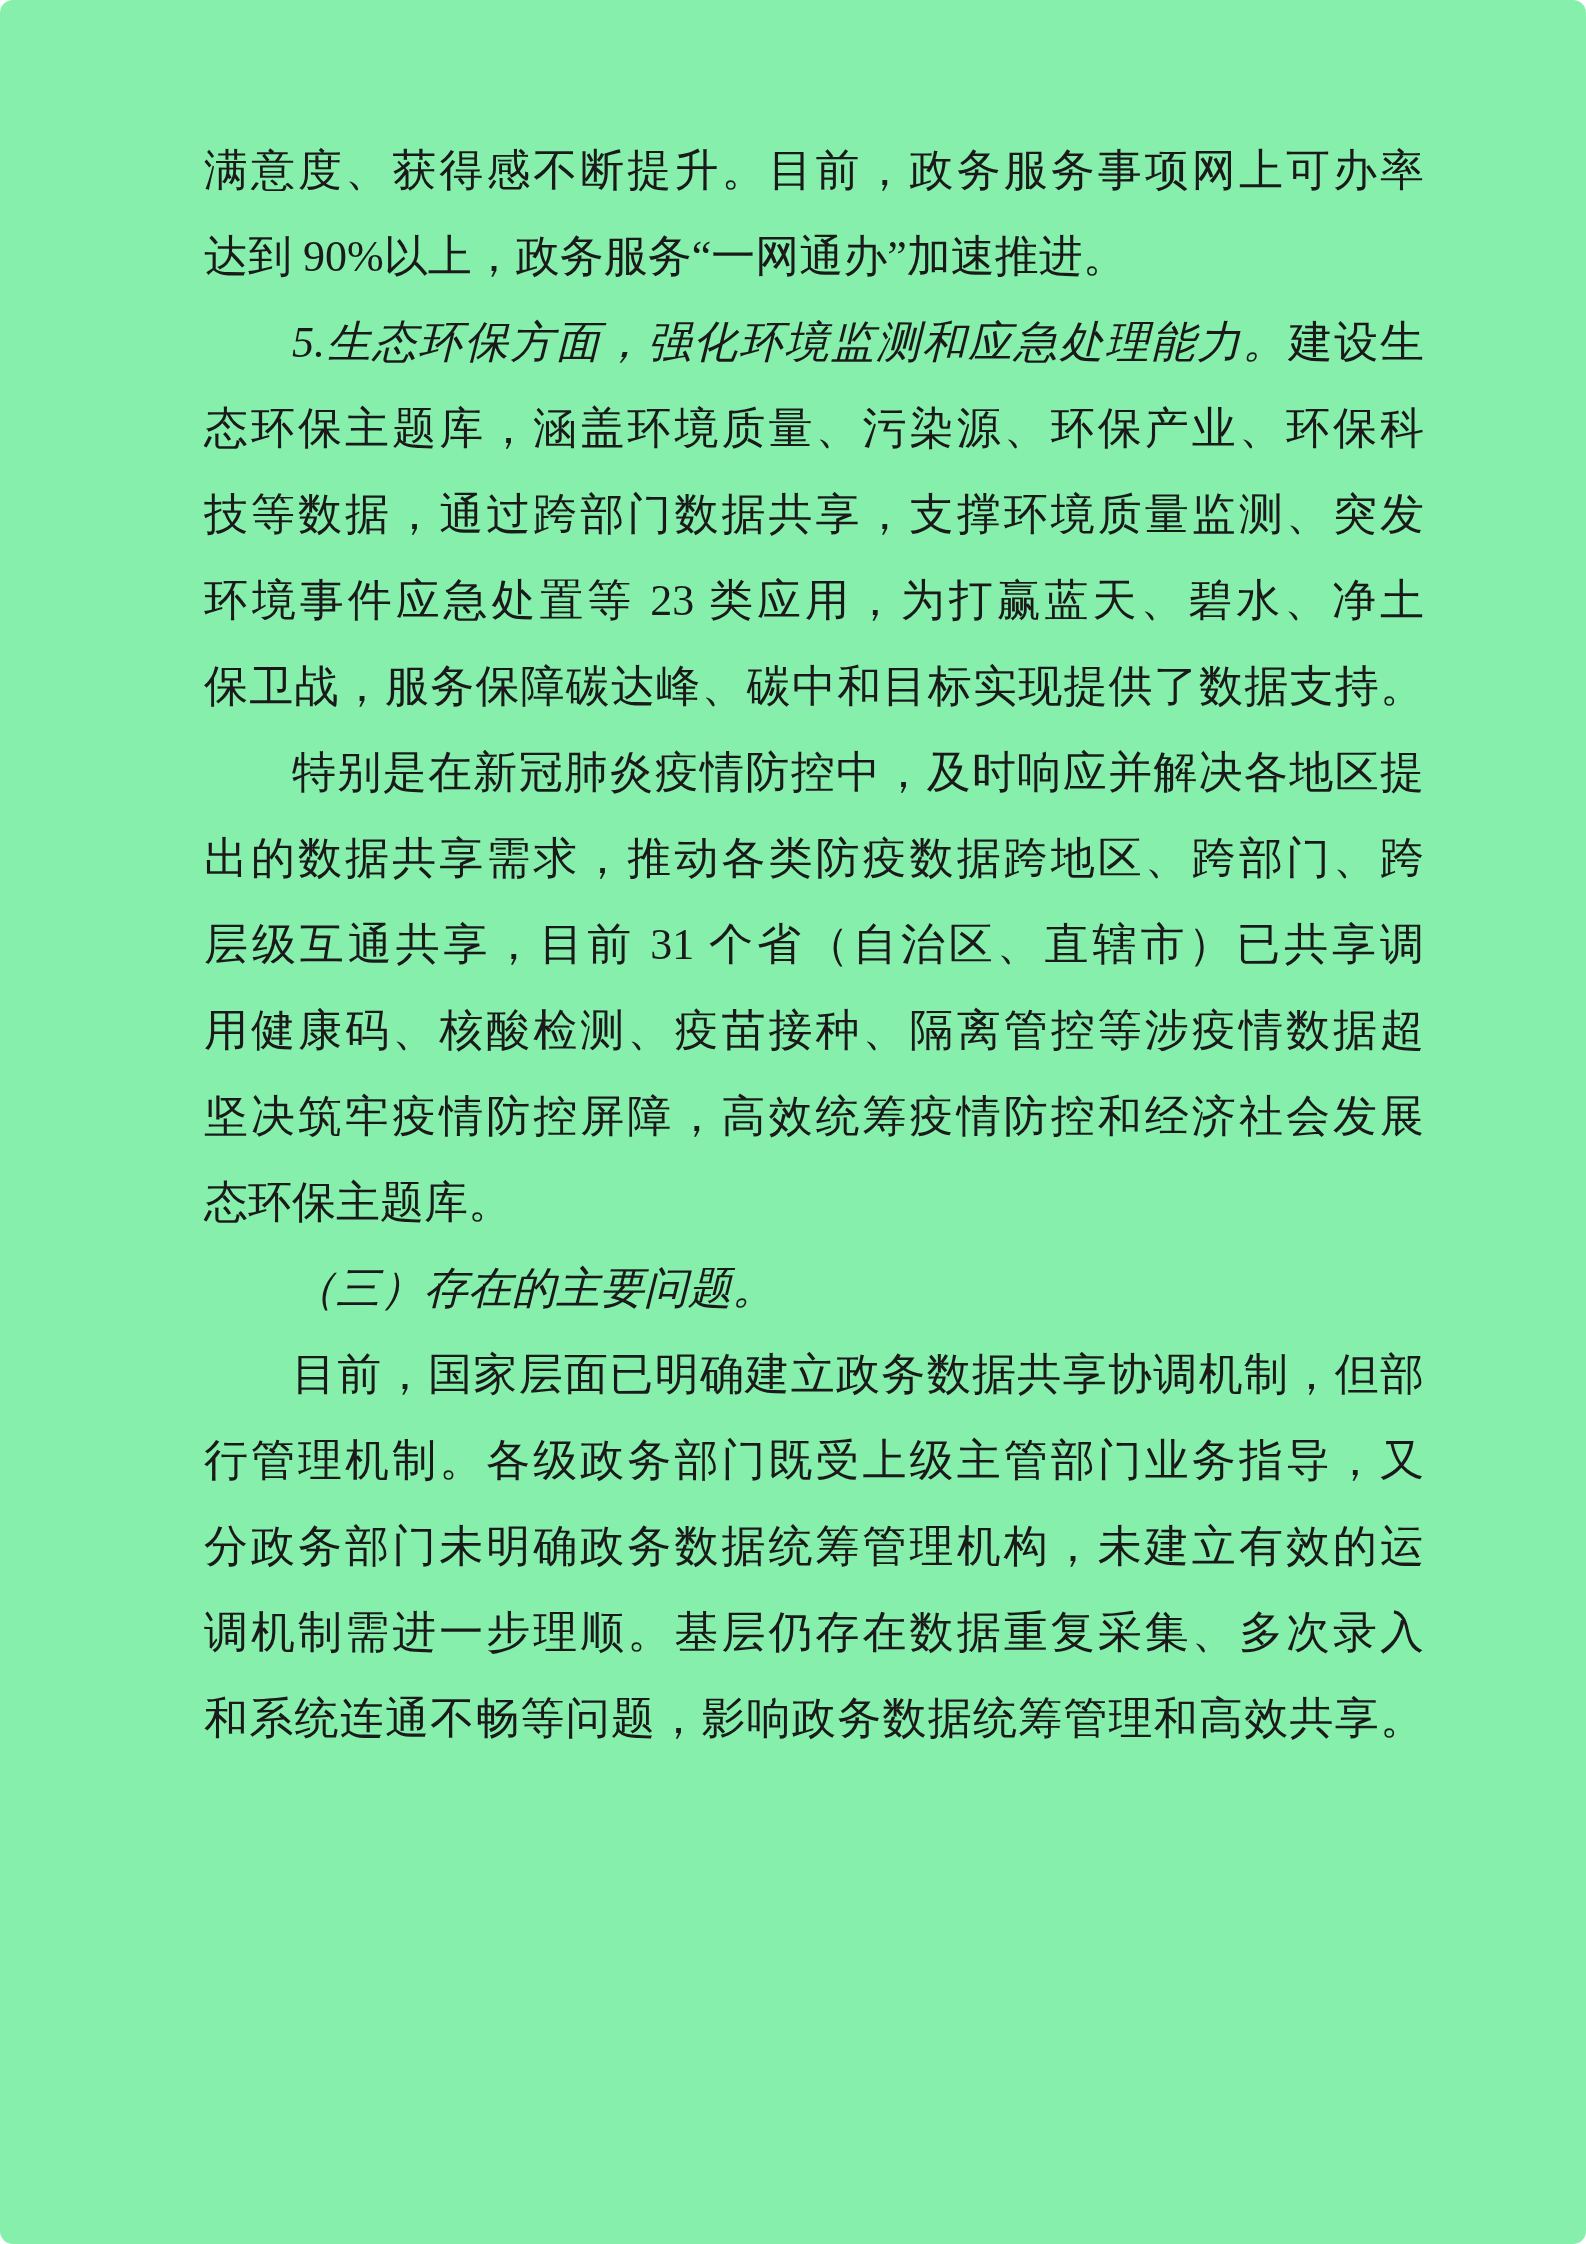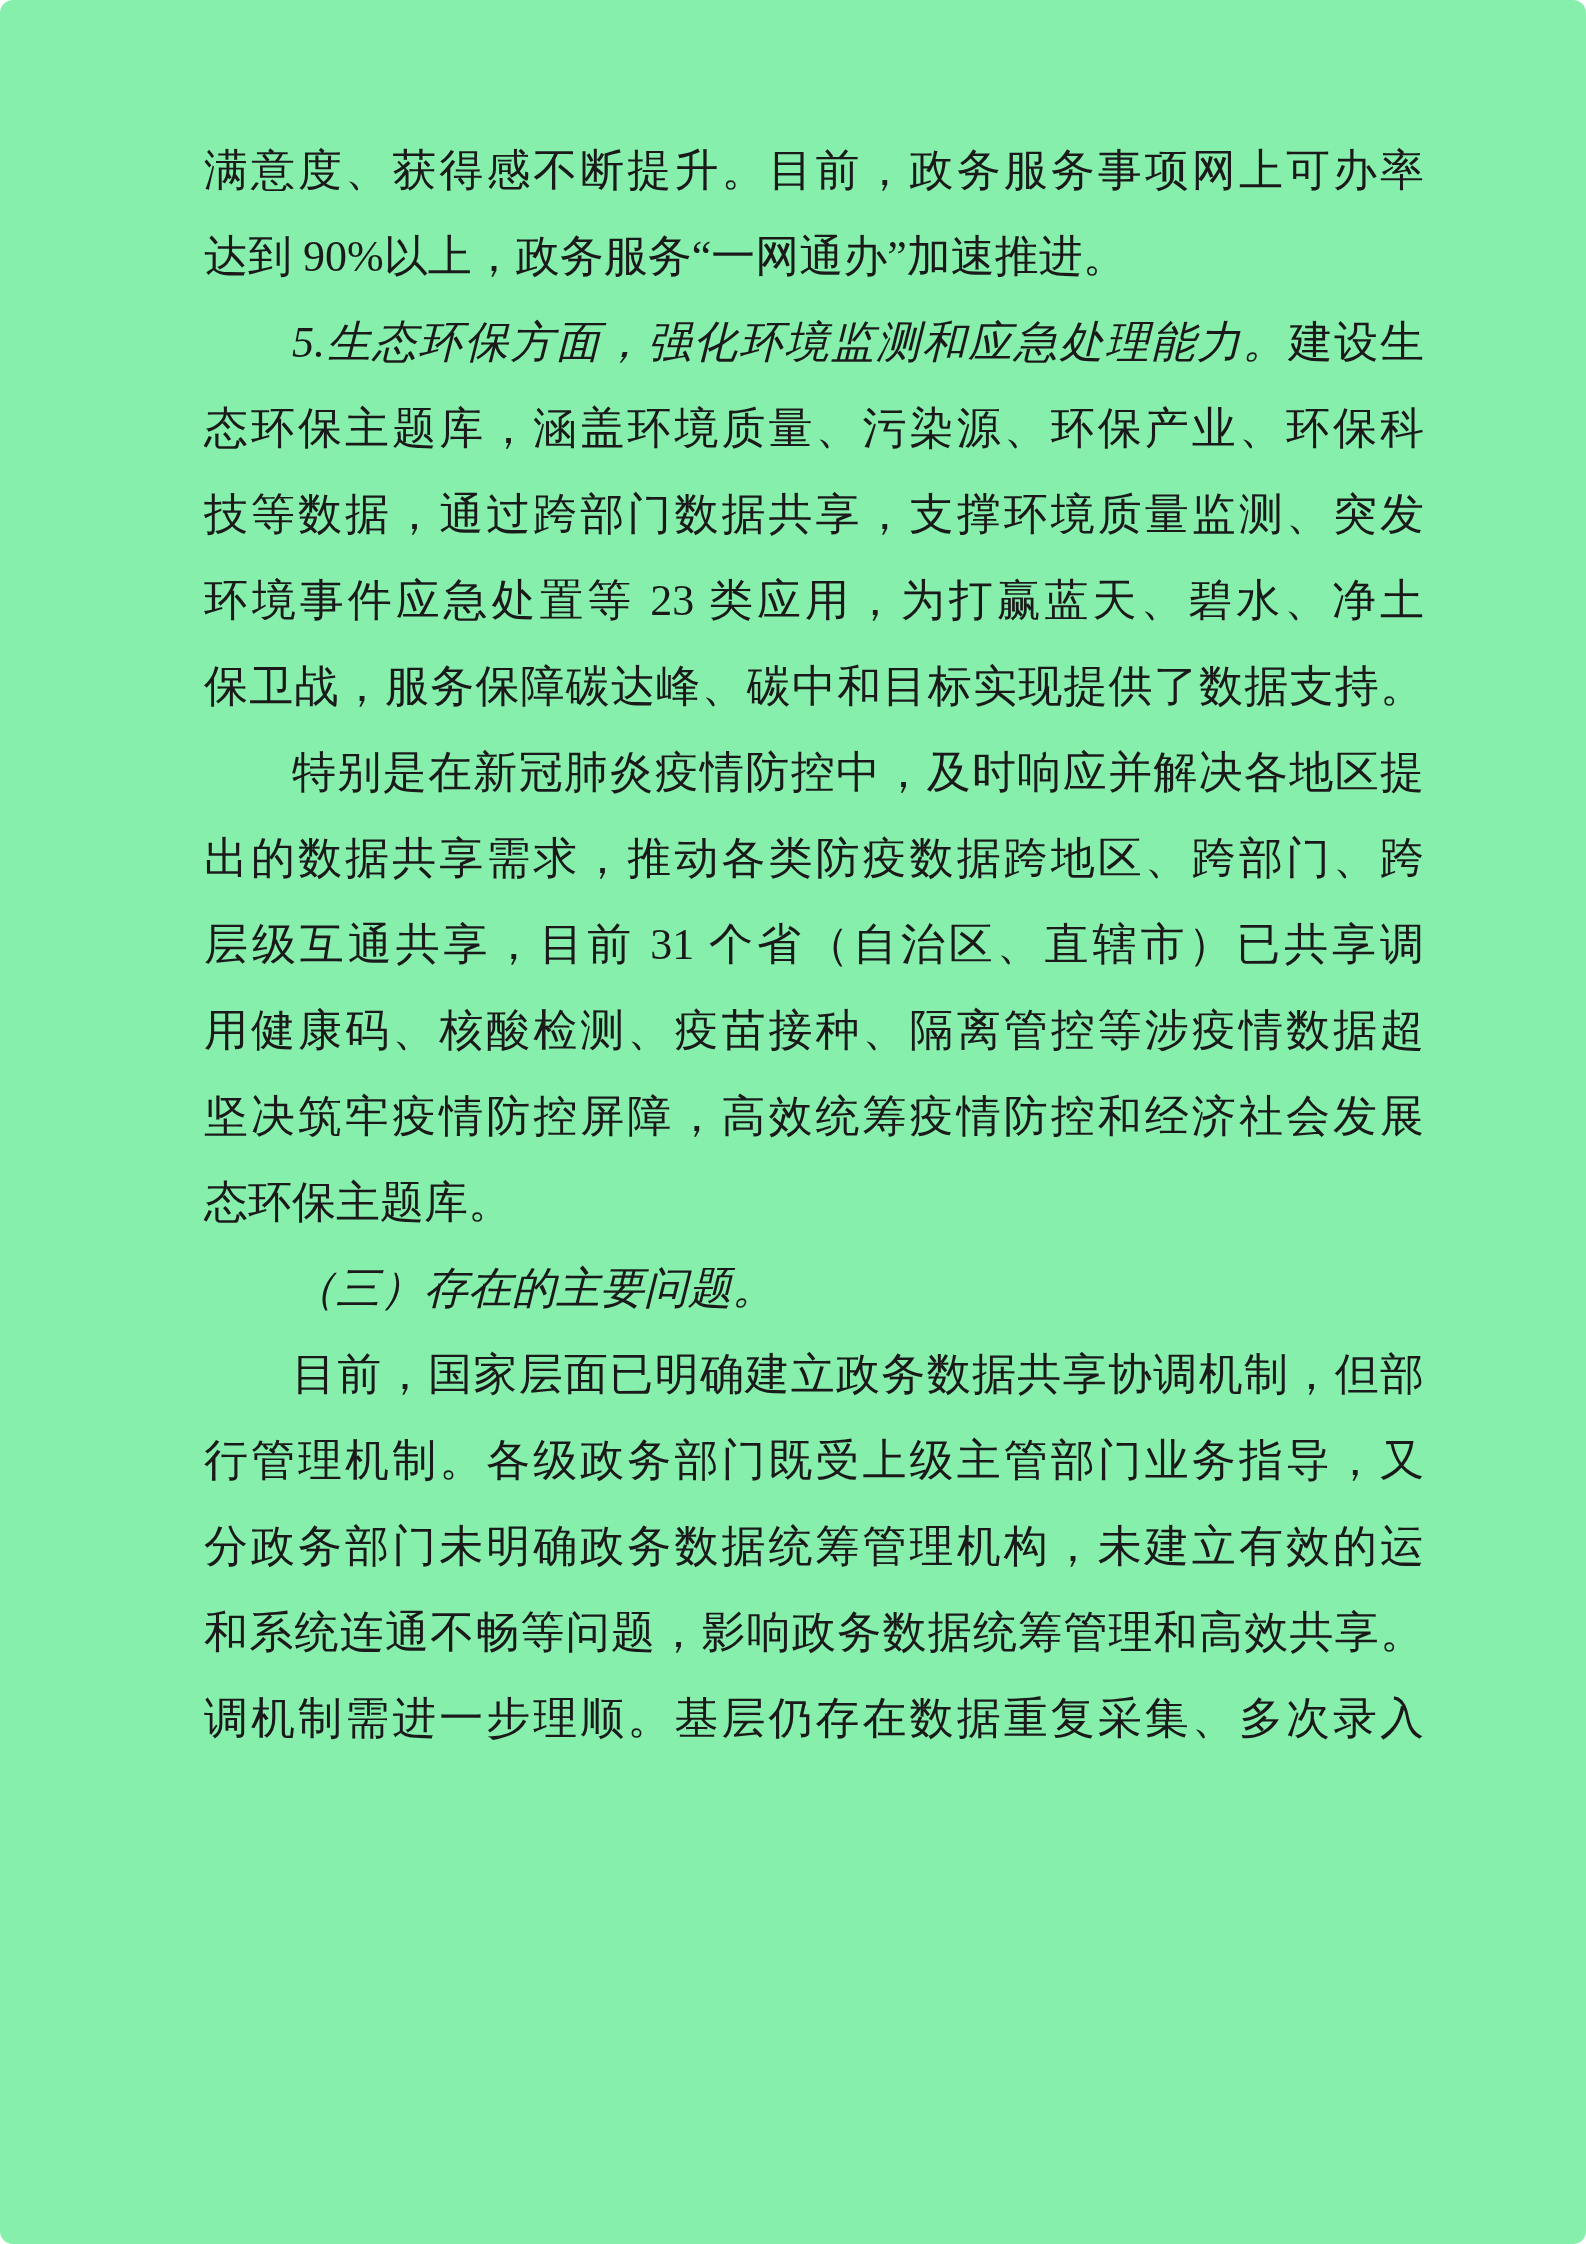--- a/index.html
+++ b/index.html
@@ -58,16 +58,16 @@
       <div class="line just indent"><span class="run">特别是在新冠肺炎疫情防控中，及时响应并解决各地区提</span></div>
       <div class="line just"><span class="run">出的数据共享需求，推动各类防疫数据跨地区、跨部门、跨</span></div>
       <div class="line just"><span class="run">层级互通共享，目前 31 个省（自治区、直辖市）已共享调</span></div>
       <div class="line just"><span class="run">用健康码、核酸检测、疫苗接种、隔离管控等涉疫情数据超</span></div>
       <div class="line just"><span class="run">坚决筑牢疫情防控屏障，高效统筹疫情防控和经济社会发展</span></div>
       <div class="line nojust"><span class="run">态环保主题库。</span></div>
       <div class="line nojust indent"><span class="run kai">（三）存在的主要问题。</span></div>
       <div class="line just indent"><span class="run">目前，国家层面已明确建立政务数据共享协调机制，但部</span></div>
       <div class="line just"><span class="run">行管理机制。各级政务部门既受上级主管部门业务指导，又</span></div>
       <div class="line just"><span class="run">分政务部门未明确政务数据统筹管理机构，未建立有效的运</span></div>
+      <div class="line just"><span class="run">调机制需进一步理顺。基层仍存在数据重复采集、多次录入</span></div>
       <div class="line just"><span class="run">和系统连通不畅等问题，影响政务数据统筹管理和高效共享。</span></div>
-      <div class="line just"><span class="run">调机制需进一步理顺。基层仍存在数据重复采集、多次录入</span></div>
     </div>
 </div>
 
 </body></html>

